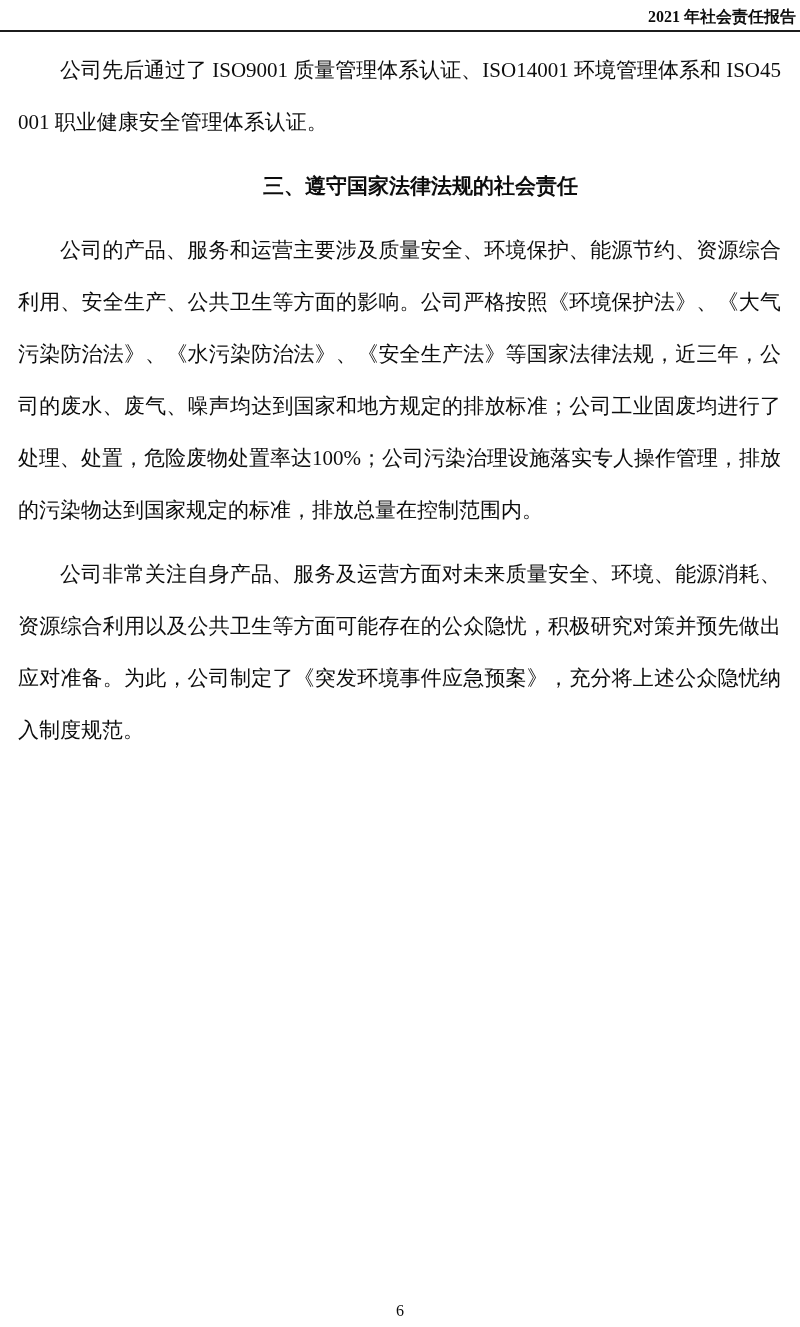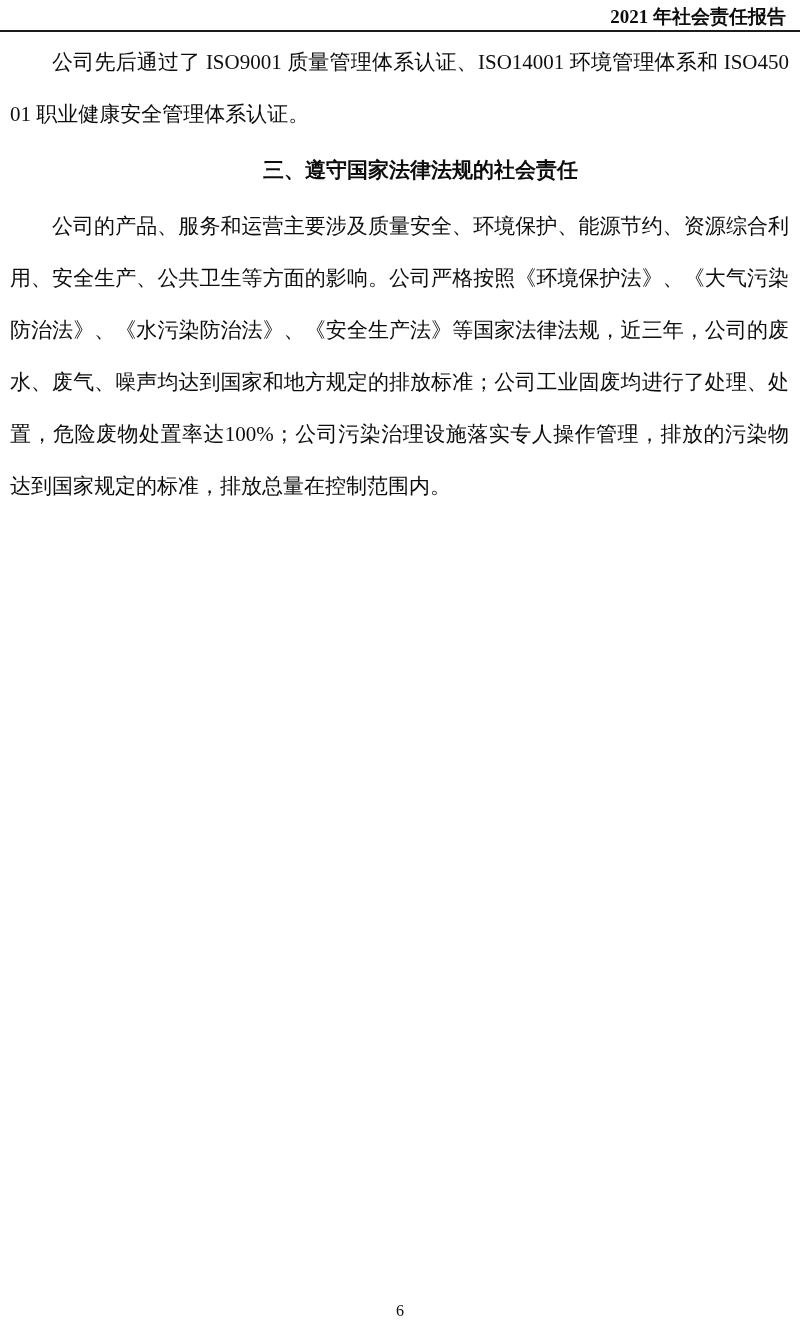--- a/index.html
+++ b/index.html
@@ -10,39 +10,39 @@
   }
   body {
     width: 800px;
     height: 1327px;
     position: relative;
     color: #0d0d0d;
     font-family: "Liberation Serif", "DejaVu Serif", serif;
     overflow: hidden;
   }
   .page-header {
-    padding: 7px 14px 3px 0;
+    padding: 7px 4px 3px 0;
     text-align: right;
     font-weight: bold;
-    font-size: 19px;
+    font-size: 16px;
     line-height: 20px;
     color: #0d0d0d;
   }
   .header-rule {
     height: 2px;
     background: #1c1c1c;
     width: 100%;
   }
   .content {
     padding: 0 7px 0 6px;
     font-size: 21px;
     line-height: 52px;
   }
   .para {
-    margin: 4px;
+    margin: 12px;
     text-align: justify;
     text-justify: inter-character;
     text-indent: 2em;
     word-break: break-all;
   }
   .heading {
     margin: 0;
     font-weight: bold;
     text-indent: 2em;
     text-align: center;
@@ -62,17 +62,18 @@
 
 <div class="page-header">
   <span>2021 年社会责任报告</span>
 </div>
 <div class="header-rule"></div>
 
 <div class="content">
   <p class="para">公司先后通过了 ISO9001 质量管理体系认证、ISO14001 环境管理体系和 ISO45001 职业健康安全管理体系认证。</p>
   <p class="para heading">三、遵守国家法律法规的社会责任</p>
   <p class="para">公司的产品、服务和运营主要涉及质量安全、环境保护、能源节约、资源综合利用、安全生产、公共卫生等方面的影响。公司严格按照《环境保护法》、《大气污染防治法》、《水污染防治法》、《安全生产法》等国家法律法规，近三年，公司的废水、废气、噪声均达到国家和地方规定的排放标准；公司工业固废均进行了处理、处置，危险废物处置率达100%；公司污染治理设施落实专人操作管理，排放的污染物达到国家规定的标准，排放总量在控制范围内。</p>
+  <p class="para">公司非常关注自身产品、服务及运营方面对未来质量安全、环境、能源消耗、资源综合利用以及公共卫生等方面可能存在的公众隐忧，积极研究对策并预先做出应对准备。为此，公司制定了《突发环境事件应急预案》，充分将上述公众隐忧纳入制度规范。</p>
 </div>
 
 <div class="page-footer">
   <span>6</span>
 </div>
 
 </body></html>

